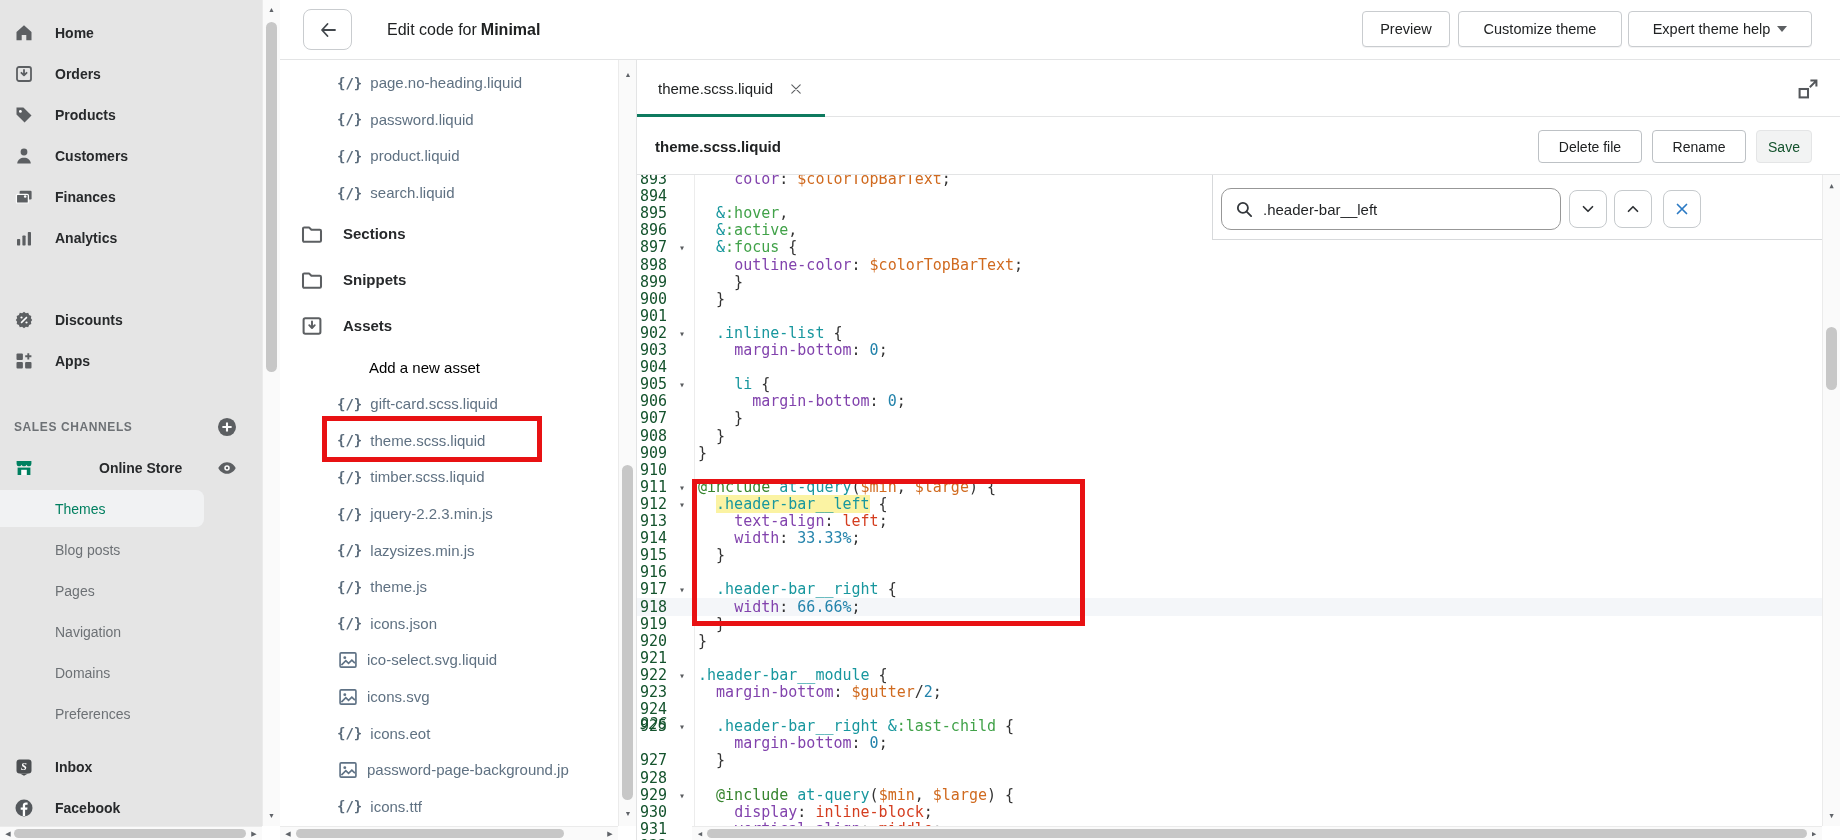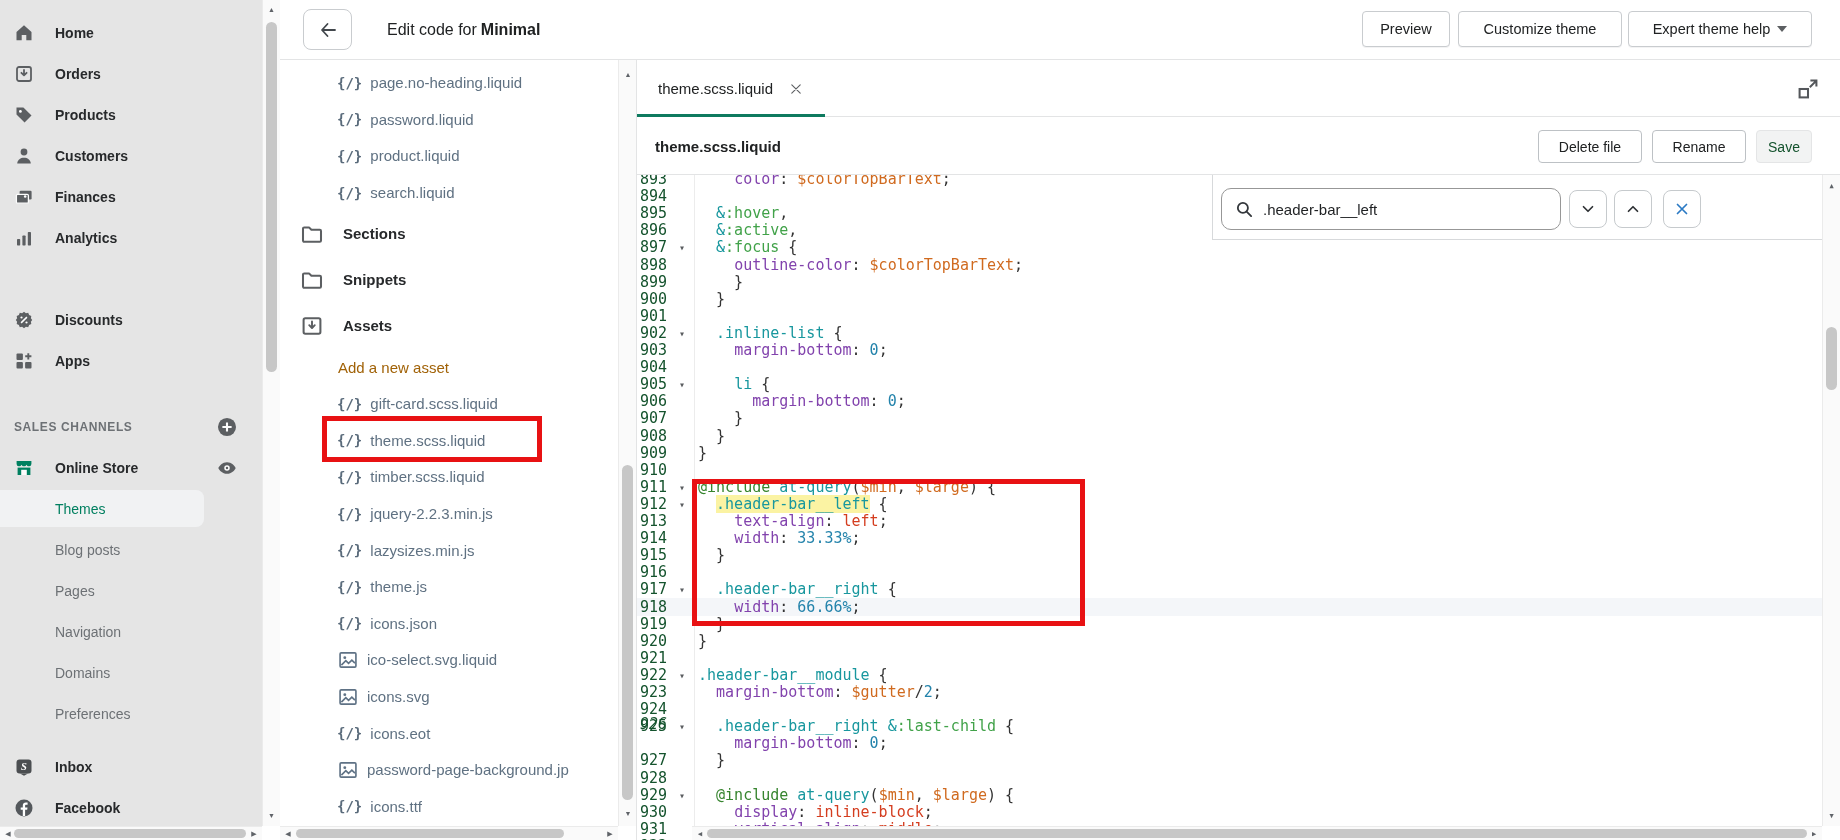--- a/index.html
+++ b/index.html
@@ -43,21 +43,21 @@
   .filepanel{position:absolute;left:280px;top:60px;width:357px;height:780px;background:#fff;
              border-right:1px solid #e3e4e5;overflow:hidden}
   .trow{position:absolute;left:0;width:340px;display:flex;align-items:center;cursor:pointer;overflow:hidden}
   .tcode-ic{margin-left:57px;font-family:"DejaVu Sans Mono",monospace;font-weight:700;font-size:14px;color:#5a6b7b;flex:none}
   .trow .flab{margin-left:8px;font-size:15px;color:#5f7182;white-space:nowrap}
   .trow.fold .ic{width:24px;height:24px;margin-left:20px;flex:none}
   .trow.fold .ic svg{width:24px;height:24px}
   .trow.fold .flab{margin-left:19px;color:#27292b;font-weight:700}
   .trow .img-ic{width:22px;height:22px;margin-left:57px;flex:none}
   .trow .img-ic svg{width:22px;height:22px}
-  .trow.link .flab{margin-left:58px;color:#a16207}
+  .trow.link .flab{margin-left:89px;color:#000000}
   .redbox{position:absolute;border:5px solid #e81113;pointer-events:none;z-index:30}
   
   .editor{position:absolute;left:637px;top:60px;width:1203px;height:780px;background:#fff}
   .tabbar{position:absolute;left:0;top:0;width:1203px;height:57px;border-bottom:1px solid #e3e4e5;background:#fff}
   .tab{position:absolute;left:13px;top:0;height:57px;display:flex;align-items:center;gap:16px;cursor:pointer;padding:0 8px}
   .tab .tlab{font-size:15px;color:#202223}
   .tabx{width:14px;height:14px;cursor:pointer}
   .tabx svg{width:14px;height:14px;display:block}
   .tabline{position:absolute;left:0;bottom:-1px;width:188px;height:3px;background:#0e7a5f}
   .expandbtn{position:absolute;right:20px;top:17px;width:24px;height:24px;background:none;border:none;cursor:pointer;padding:0}
@@ -175,21 +175,21 @@
         </span>
         <span class="slab main">Apps</span>
       </div>
       <div class="schead">SALES CHANNELS</div>
       <div class="sideicon" style="top: 416px;">
         <svg viewBox="0 0 20 20">
           <circle cx="10" cy="10" r="8.2" fill="#5c5f62"></circle>
           <path d="M10 5.8v8.4M5.8 10h8.4" stroke="#fcfcfc" stroke-width="1.9"></path>
         </svg>
       </div>
-      <div class="srow" style="top: 447px;">
+      <div class="srow" style="top: 447px; gap: 44px;">
         <span class="ic">
           <svg viewBox="0 0 20 20">
             <path d="M2.6 3h14.8v3a2.3 2.3 0 0 1-2.4 2.2 2.5 2.5 0 0 1-2.5-1.5A2.6 2.6 0 0 1 10 8.2a2.6 2.6 0 0 1-2.5-1.5A2.5 2.5 0 0 1 5 8.2 2.3 2.3 0 0 1 2.6 6z" fill="#008060"></path>
             <path d="M3.6 9.6h12.8V17H3.6z" fill="#008060"></path>
             <rect x="7.2" y="11.8" width="5.6" height="5.2" fill="#fcfcfc"></rect>
           </svg>
         </span>
         <span class="slab main">Online Store</span>
       </div>
       <div class="sideicon" style="top: 457px;">

